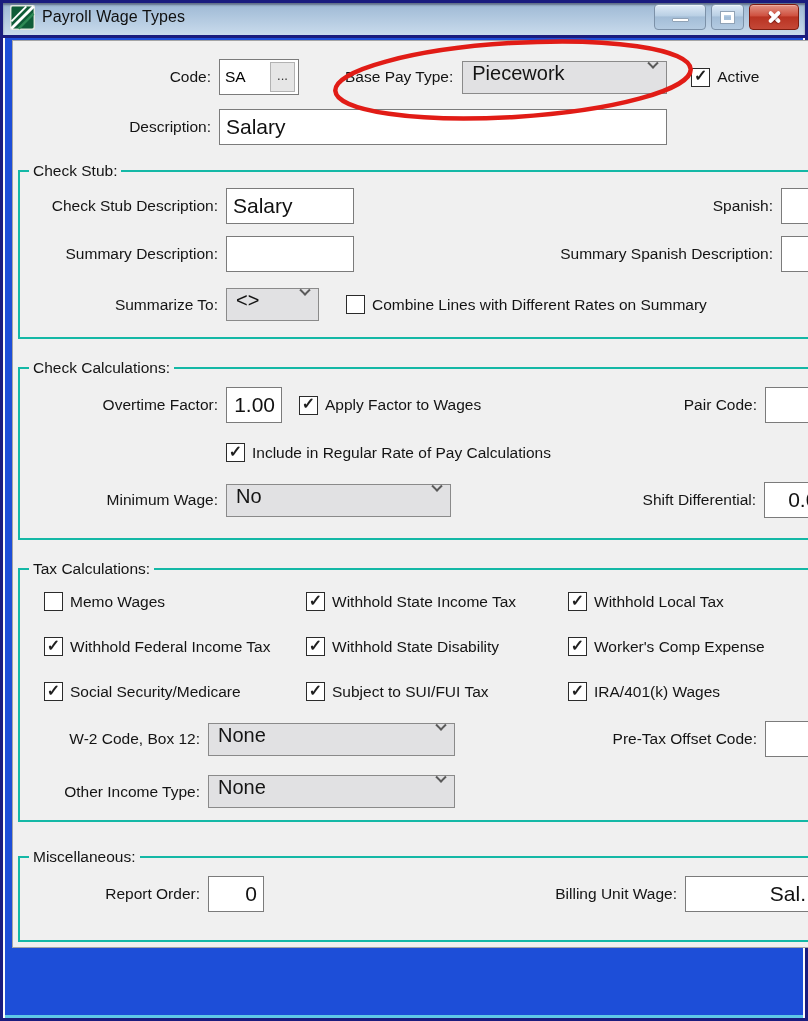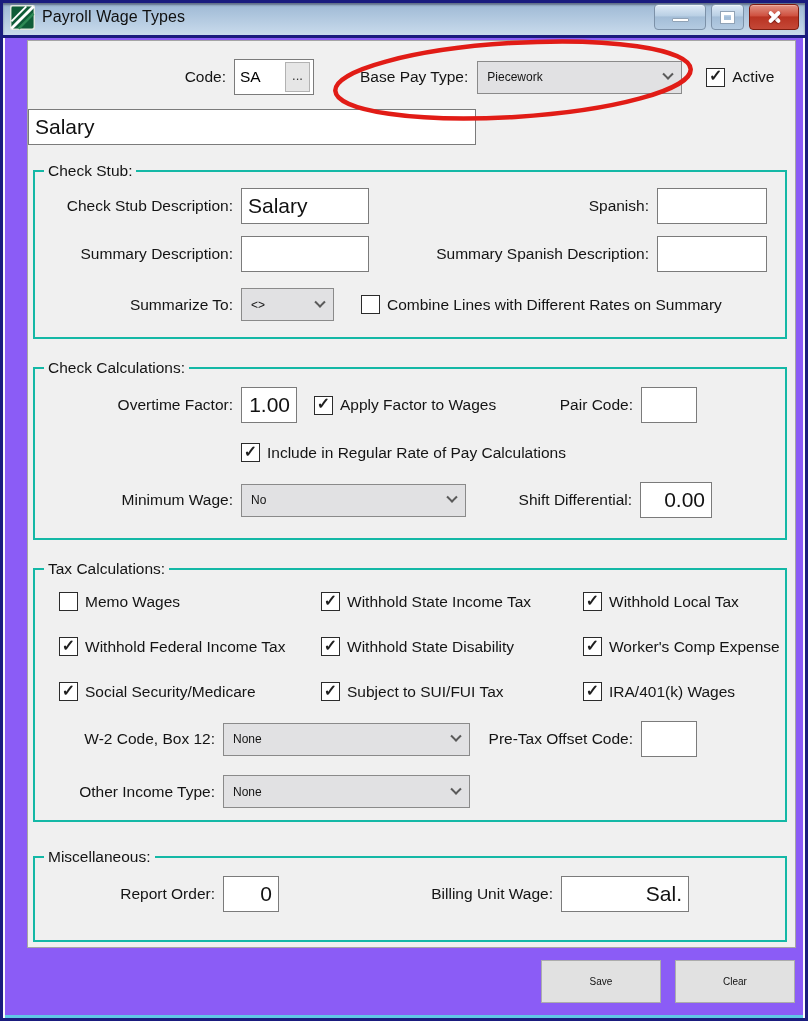--- a/index.html
+++ b/index.html
@@ -51,24 +51,24 @@
   .glyph-close { width:16px; height:14px; position:relative; }
   .glyph-close span {
     position:absolute; left:1px; top:5px; width:15px; height:4px;
     background:#fff; border-radius:2px;
     box-shadow:0 1px 1px rgba(80,10,5,.5);
   }
   .glyph-close span:first-child { transform:rotate(45deg); }
   .glyph-close span:last-child  { transform:rotate(-45deg); }
   
   .content {
-    flex:1; background:#8b5cf6;
+    flex:1; background:#1d4ed8;
     box-shadow: inset 2px 0 0 #fbfbfb, inset -2px 0 0 #fbfbfb, inset 0 -3px 0 #5fc8e6;
-    padding:2px 9px 0 24px;
-    display:flex; flex-direction:column;
+    padding:2px 9px 0 9px;
+    display:flex; flex-direction:row;
     position:relative;
   }
   .main-panel {
     border:1px solid #a5a5a5;
     height:908px; flex:0 0 908px;
     padding-top:18px;
     background:#f0f0f0;
     overflow:hidden;
   }
   .row { display:flex; align-items:center; }
@@ -76,22 +76,22 @@
   .w1 { width:206px; flex:0 0 206px; }
   .w2 { width:188px; flex:0 0 188px; }
   .ti {
     height:36px; border:1px solid #7b7b7b; background:#fff;
     font-family:"Liberation Sans", sans-serif; font-size:21px; color:#111;
     padding:0 6px; outline:none;
   }
   .num { text-align:right; }
   .combo {
     height:33px; background:#e1e1e3; border:1px solid #8a8a8a;
-    display:flex; align-items:center; padding:0 9px;
-    font-size:12px; color:#141414; cursor:default;
+    display:flex; align-items:flex-start; padding:0 9px;
+    font-size:20px; color:#141414; cursor:default;
   }
   .chev {
     margin-left:auto; width:8px; height:8px;
     border-right:2px solid #5a5a5a; border-bottom:2px solid #5a5a5a;
     transform:rotate(45deg) translate(-2px,-2px);
   }
   .cb {
     width:19px; height:19px; flex:0 0 19px;
     border:1px solid #2b2b2b; background:#fff;
     display:inline-flex; align-items:center; justify-content:center;
@@ -186,20 +186,21 @@
           <span>Piecework</span>
           <span class="chev"></span>
         </div>
         <span class="cb checked" style="margin-left:24px;">
             <span class="mark">✓</span>
           </span>
         <span class="cb-label">Active</span>
       </div>
 
       <div class="row" style="margin-top:14px;">
+        <span class="lbl w1">Description:</span>
         <input type="text" class="ti" style="width: 448px;" value="Salary">
       </div>
 
       <fieldset>
         <legend>Check Stub:</legend>
 
         <div class="row" style="margin-top:6px;">
           <span class="lbl w1">Check Stub Description:</span>
           <input type="text" class="ti" style="width: 128px;" value="Salary">
           <span class="lbl" style="margin-left:auto;">Spanish:</span>

